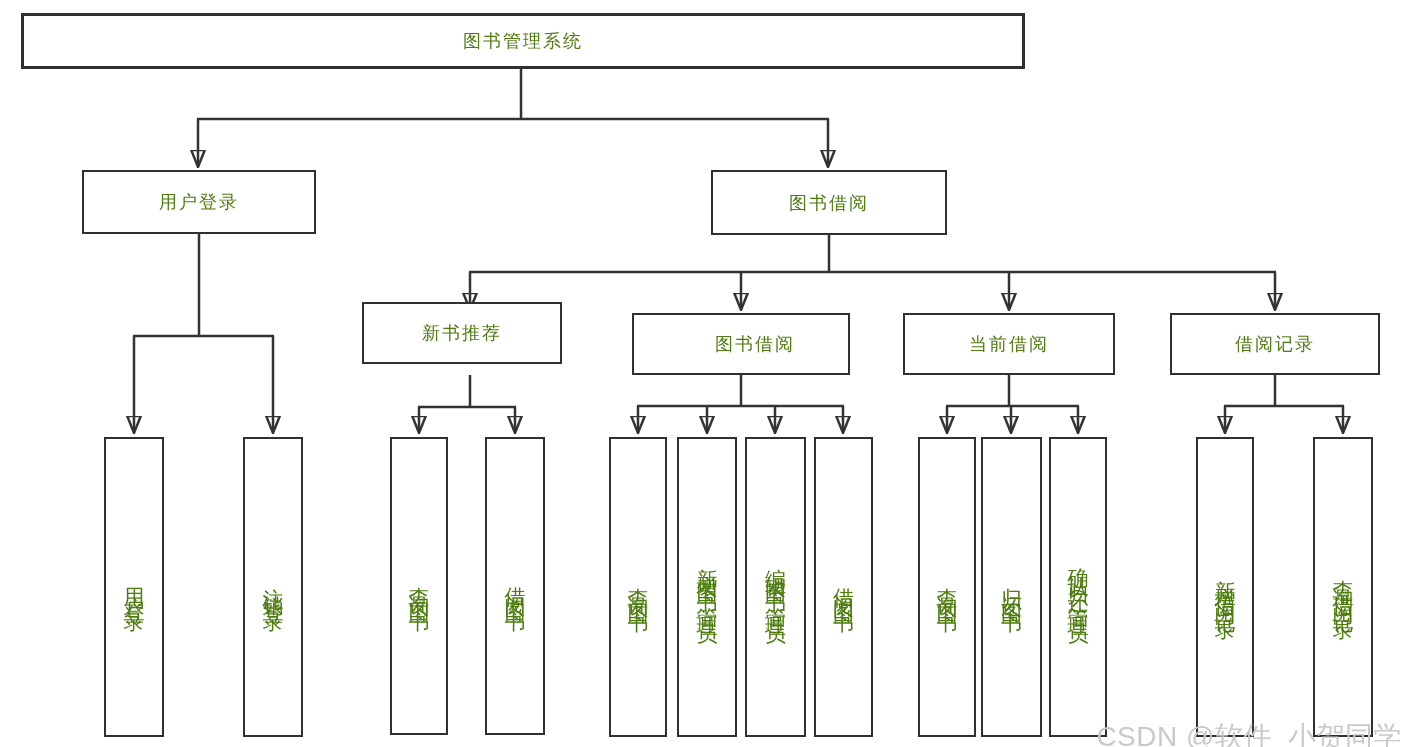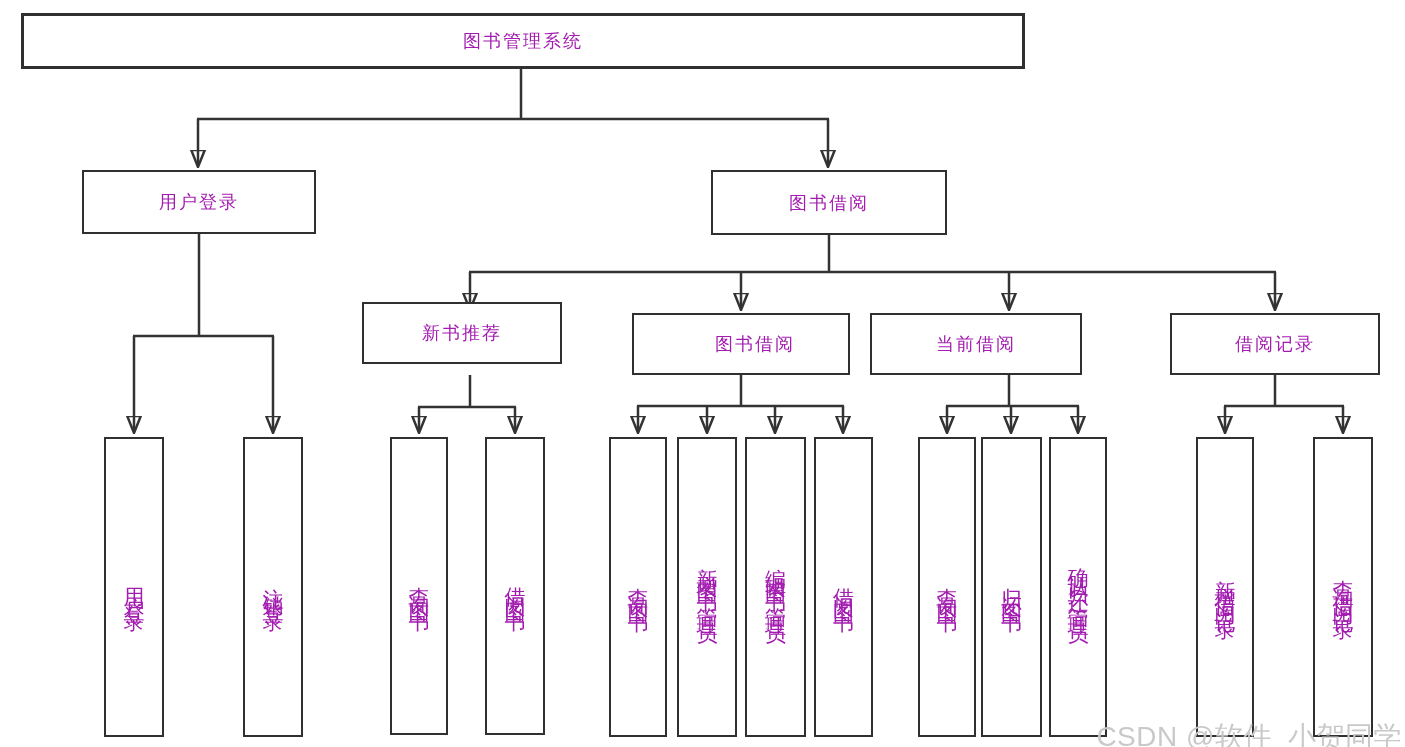--- a/index.html
+++ b/index.html
@@ -5,21 +5,21 @@
   html,body{margin:0;padding:0;background:#ffffff;}
   .stage{
     position:relative;width:1405px;height:747px;background:#ffffff;
     font-family:"Liberation Sans",sans-serif;overflow:hidden;
   }
   .connectors{position:absolute;left:0;top:0;z-index:1;}
   .connectors path,.connectors line{stroke:#333333;stroke-width:2.5;fill:none;}
   .box{
     position:absolute;background:#ffffff;border:2.5px solid #303030;
     box-sizing:border-box;display:flex;align-items:center;justify-content:center;
-    color:#a21caf;z-index:2;
+    color:#4d7c0f;z-index:2;
   }
   .box.root{border-width:3px;}
   .hlabel{font-size:18px;letter-spacing:2px;white-space:nowrap;}
   .vlabel{
     writing-mode:vertical-rl;text-orientation:mixed;
     font-size:21px;letter-spacing:8px;line-height:1.15;white-space:nowrap;
   }
   .watermark{
     position:absolute;top:718px;right:3px;z-index:5;
     font-size:28px;color:#c9c9c9;letter-spacing:0.5px;white-space:nowrap;
@@ -81,21 +81,21 @@
   <div class="box" style="left:711px;top:170px;width:236px;height:65px;">
     <span class="hlabel">图书借阅</span>
   </div>
 
   <div class="box" style="left:362px;top:302px;width:200px;height:62px;">
     <span class="hlabel">新书推荐</span>
   </div>
   <div class="box" style="left:632px;top:313px;width:218px;height:62px;padding-left:28px;">
     <span class="hlabel">图书借阅</span>
   </div>
-  <div class="box" style="left:870px;top:313px;width:212px;height:62px;">
+  <div class="box" style="left:903px;top:313px;width:212px;height:62px;">
     <span class="hlabel">当前借阅</span>
   </div>
   <div class="box" style="left:1170px;top:313px;width:210px;height:62px;">
     <span class="hlabel">借阅记录</span>
   </div>
 
   <div class="box" style="left:104px;top:437px;width:60px;height:300px;">
     <span class="vlabel">用户登录</span>
   </div>
   <div class="box" style="left:243px;top:437px;width:60px;height:300px;">

